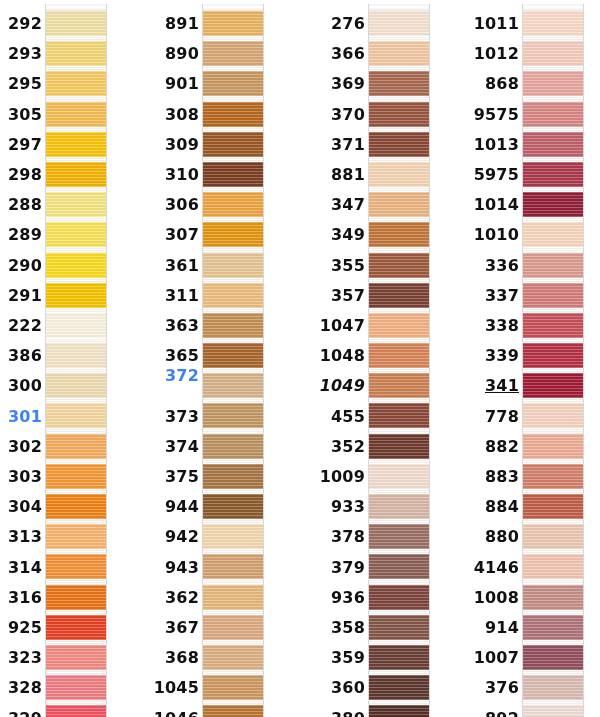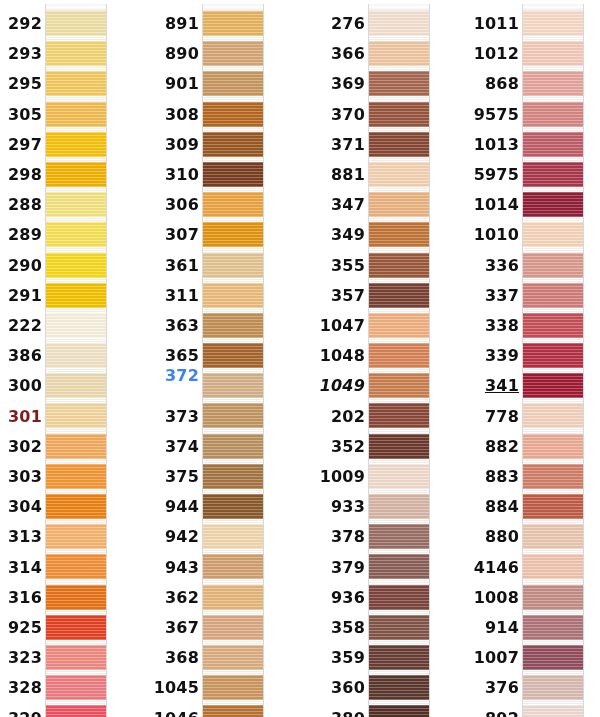--- a/index.html
+++ b/index.html
@@ -104,21 +104,21 @@
         <div class="code-label" style="color: rgb(17, 17, 17); position: absolute; right: 0px; width: 100%; top: 94.6px; height: 25px; line-height: 17px;">305</div>
         <div class="code-label" style="color: rgb(17, 17, 17); position: absolute; right: 0px; width: 100%; top: 124.8px; height: 25px; line-height: 17px;">297</div>
         <div class="code-label" style="color: rgb(17, 17, 17); position: absolute; right: 0px; width: 100%; top: 155px; height: 25px; line-height: 17px;">298</div>
         <div class="code-label" style="color: rgb(17, 17, 17); position: absolute; right: 0px; width: 100%; top: 185.2px; height: 25px; line-height: 17px;">288</div>
         <div class="code-label" style="color: rgb(17, 17, 17); position: absolute; right: 0px; width: 100%; top: 215.4px; height: 25px; line-height: 17px;">289</div>
         <div class="code-label" style="color: rgb(17, 17, 17); position: absolute; right: 0px; width: 100%; top: 245.6px; height: 25px; line-height: 17px;">290</div>
         <div class="code-label" style="color: rgb(17, 17, 17); position: absolute; right: 0px; width: 100%; top: 275.8px; height: 25px; line-height: 17px;">291</div>
         <div class="code-label" style="color: rgb(17, 17, 17); position: absolute; right: 0px; width: 100%; top: 306px; height: 25px; line-height: 17px;">222</div>
         <div class="code-label" style="color: rgb(17, 17, 17); position: absolute; right: 0px; width: 100%; top: 336.2px; height: 25px; line-height: 17px;">386</div>
         <div class="code-label" style="color: rgb(17, 17, 17); position: absolute; right: 0px; width: 100%; top: 366.4px; height: 25px; line-height: 17px;">300</div>
-        <div class="code-label" style="color: #7f1d1d; position: absolute; right: 0px; width: 100%; top: 396.6px; height: 25px; line-height: 17px;">301</div>
+        <div class="code-label" style="color: #3b82f6; position: absolute; right: 0px; width: 100%; top: 396.6px; height: 25px; line-height: 17px;">301</div>
         <div class="code-label" style="color: rgb(17, 17, 17); position: absolute; right: 0px; width: 100%; top: 426.8px; height: 25px; line-height: 17px;">302</div>
         <div class="code-label" style="color: rgb(17, 17, 17); position: absolute; right: 0px; width: 100%; top: 457px; height: 25px; line-height: 17px;">303</div>
         <div class="code-label" style="color: rgb(17, 17, 17); position: absolute; right: 0px; width: 100%; top: 487.2px; height: 25px; line-height: 17px;">304</div>
         <div class="code-label" style="color: rgb(17, 17, 17); position: absolute; right: 0px; width: 100%; top: 517.4px; height: 25px; line-height: 17px;">313</div>
         <div class="code-label" style="color: rgb(17, 17, 17); position: absolute; right: 0px; width: 100%; top: 547.6px; height: 25px; line-height: 17px;">314</div>
         <div class="code-label" style="color: rgb(17, 17, 17); position: absolute; right: 0px; width: 100%; top: 577.8px; height: 25px; line-height: 17px;">316</div>
         <div class="code-label" style="color: rgb(17, 17, 17); position: absolute; right: 0px; width: 100%; top: 608px; height: 25px; line-height: 17px;">925</div>
         <div class="code-label" style="color: rgb(17, 17, 17); position: absolute; right: 0px; width: 100%; top: 638.2px; height: 25px; line-height: 17px;">323</div>
         <div class="code-label" style="color: rgb(17, 17, 17); position: absolute; right: 0px; width: 100%; top: 668.4px; height: 25px; line-height: 17px;">328</div>
         <div class="code-label" style="color: rgb(17, 17, 17); position: absolute; right: 0px; width: 100%; top: 698.6px; height: 25px; line-height: 17px;">329</div>
@@ -356,21 +356,21 @@
         <div class="code-label" style="color: rgb(17, 17, 17); position: absolute; right: 0px; width: 100%; top: 94.6px; height: 25px; line-height: 17px; padding-left: 32px;">370</div>
         <div class="code-label" style="color: rgb(17, 17, 17); position: absolute; right: 0px; width: 100%; top: 124.8px; height: 25px; line-height: 17px;">371</div>
         <div class="code-label" style="color: rgb(17, 17, 17); position: absolute; right: 0px; width: 100%; top: 155px; height: 25px; line-height: 17px;">881</div>
         <div class="code-label" style="color: rgb(17, 17, 17); position: absolute; right: 0px; width: 100%; top: 185.2px; height: 25px; line-height: 17px;">347</div>
         <div class="code-label" style="color: rgb(17, 17, 17); position: absolute; right: 0px; width: 100%; top: 215.4px; height: 25px; line-height: 17px;">349</div>
         <div class="code-label" style="color: rgb(17, 17, 17); position: absolute; right: 0px; width: 100%; top: 245.6px; height: 25px; line-height: 17px;">355</div>
         <div class="code-label" style="color: rgb(17, 17, 17); position: absolute; right: 0px; width: 100%; top: 275.8px; height: 25px; line-height: 17px;">357</div>
         <div class="code-label" style="color: rgb(17, 17, 17); position: absolute; right: 0px; width: 100%; top: 306px; height: 25px; line-height: 17px;">1047</div>
         <div class="code-label" style="color: rgb(17, 17, 17); position: absolute; right: 0px; width: 100%; top: 336.2px; height: 25px; line-height: 17px;">1048</div>
         <div class="code-label" style="color: rgb(17, 17, 17); position: absolute; right: 0px; width: 100%; top: 366.4px; height: 25px; line-height: 17px; font-style: italic;">1049</div>
-        <div class="code-label" style="color: rgb(17, 17, 17); position: absolute; right: 0px; width: 100%; top: 396.6px; height: 25px; line-height: 17px;">202</div>
+        <div class="code-label" style="color: rgb(17, 17, 17); position: absolute; right: 0px; width: 100%; top: 396.6px; height: 25px; line-height: 17px;">455</div>
         <div class="code-label" style="color: rgb(17, 17, 17); position: absolute; right: 0px; width: 100%; top: 426.8px; height: 25px; line-height: 17px;">352</div>
         <div class="code-label" style="color: rgb(17, 17, 17); position: absolute; right: 0px; width: 100%; top: 457px; height: 25px; line-height: 17px;">1009</div>
         <div class="code-label" style="color: rgb(17, 17, 17); position: absolute; right: 0px; width: 100%; top: 487.2px; height: 25px; line-height: 17px;">933</div>
         <div class="code-label" style="color: rgb(17, 17, 17); position: absolute; right: 0px; width: 100%; top: 517.4px; height: 25px; line-height: 17px;">378</div>
         <div class="code-label" style="color: rgb(17, 17, 17); position: absolute; right: 0px; width: 100%; top: 547.6px; height: 25px; line-height: 17px;">379</div>
         <div class="code-label" style="color: rgb(17, 17, 17); position: absolute; right: 0px; width: 100%; top: 577.8px; height: 25px; line-height: 17px;">936</div>
         <div class="code-label" style="color: rgb(17, 17, 17); position: absolute; right: 0px; width: 100%; top: 608px; height: 25px; line-height: 17px;">358</div>
         <div class="code-label" style="color: rgb(17, 17, 17); position: absolute; right: 0px; width: 100%; top: 638.2px; height: 25px; line-height: 17px;">359</div>
         <div class="code-label" style="color: rgb(17, 17, 17); position: absolute; right: 0px; width: 100%; top: 668.4px; height: 25px; line-height: 17px;">360</div>
         <div class="code-label" style="color: rgb(17, 17, 17); position: absolute; right: 0px; width: 100%; top: 698.6px; height: 25px; line-height: 17px;">380</div>

